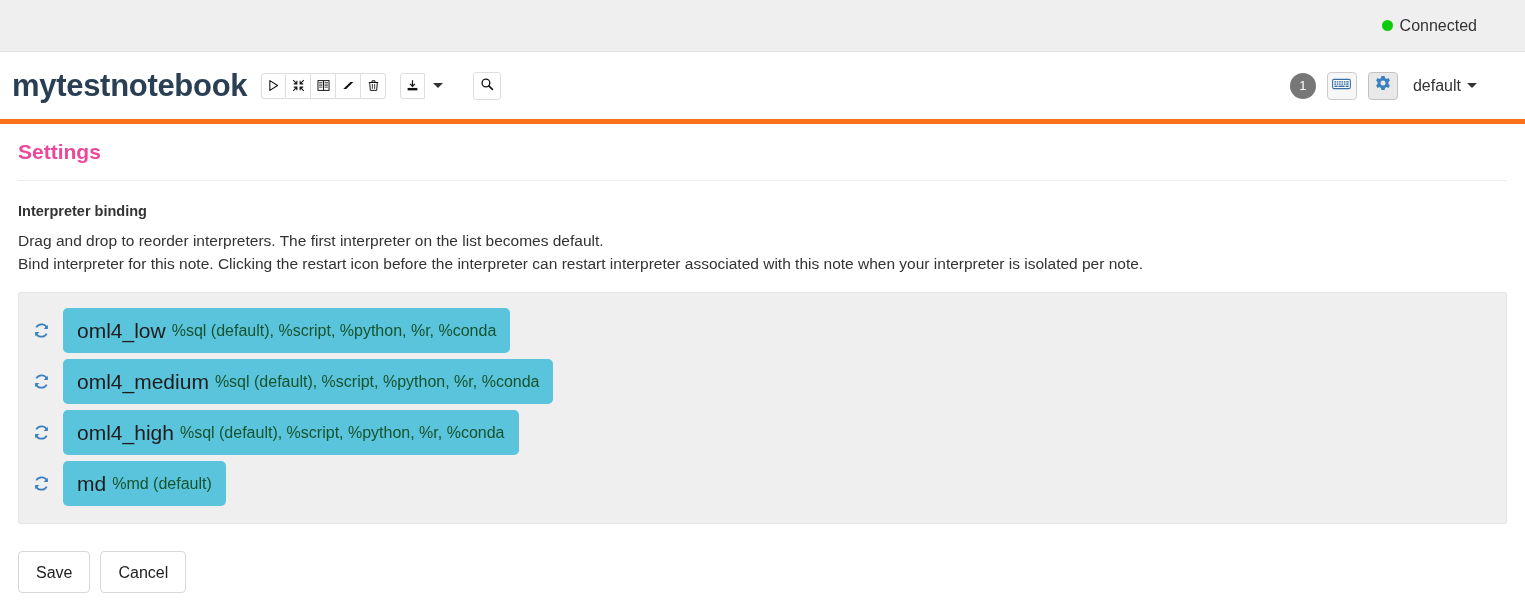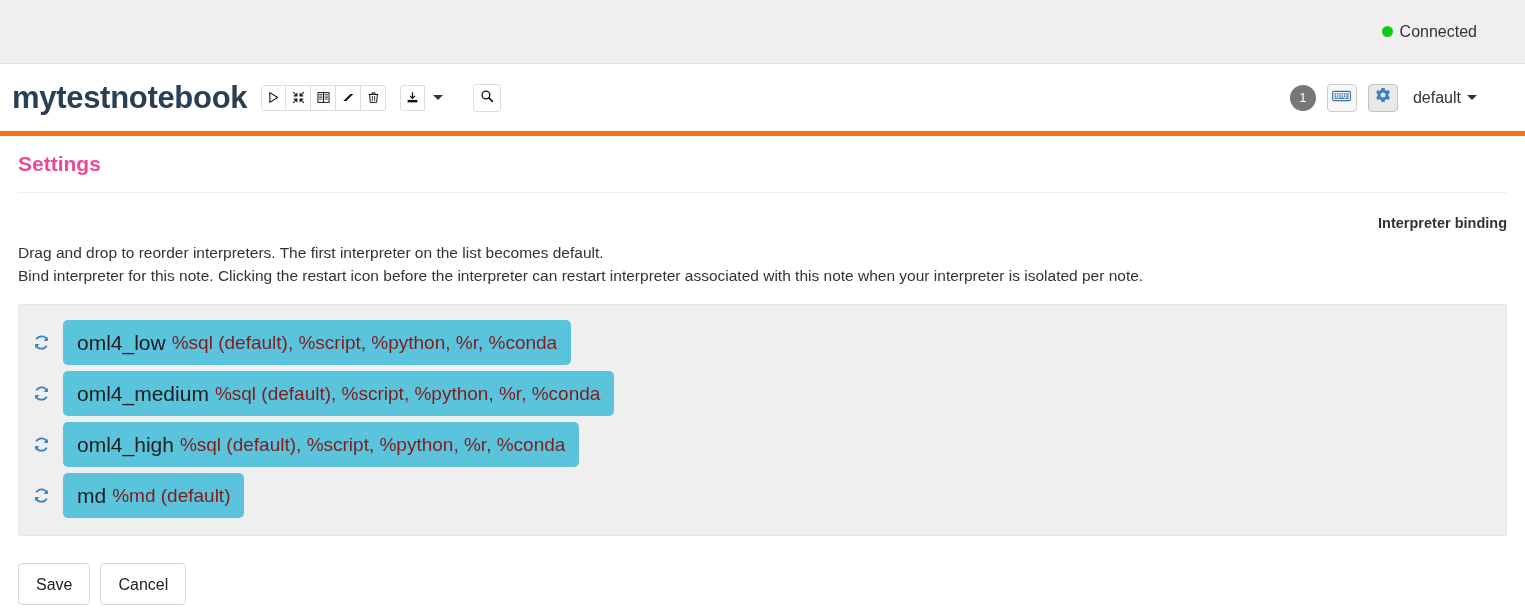--- a/index.html
+++ b/index.html
@@ -8,21 +8,21 @@
     padding: 0;
     width: 1525px;
     height: 613px;
     background: #ffffff;
     font-family: "Liberation Sans", sans-serif;
     -webkit-font-smoothing: antialiased;
   }
 
   
   .topbar {
-    height: 64px;
+    height: 52px;
     background: #efefef;
     border-bottom: 1px solid #e2e2e2;
     display: flex;
     align-items: center;
     justify-content: flex-end;
     padding: 0 48px 0 0;
   }
   .conn {
     display: flex;
     align-items: center;
@@ -143,21 +143,20 @@
     border: 0;
     border-top: 1px solid #eeeeee;
     margin: 16px 6px 0 6px;
   }
 
   .section-label {
     font-size: 14.5px;
     font-weight: bold;
     color: #333333;
     padding: 22px 6px 0 6px;
-    text-align: right;
   }
   .section-desc {
     font-size: 15.5px;
     color: #333333;
     padding: 10px 6px 0 6px;
     line-height: 23px;
   }
 
   .binding-panel {
     margin: 17px 6px 0 6px;
@@ -189,22 +188,22 @@
     padding: 0 14px;
     cursor: move;
     user-select: none;
   }
   .chip-name {
     font-size: 21px;
     color: #1c1c1c;
     white-space: nowrap;
   }
   .chip-modes {
-    font-size: 19px;
-    color: #7f1d1d;
+    font-size: 16px;
+    color: #14532d;
     margin-left: 6px;
     white-space: nowrap;
   }
 
   .actions {
     display: flex;
     gap: 10px;
     padding: 27px 6px 0 6px;
   }
   .abtn {

